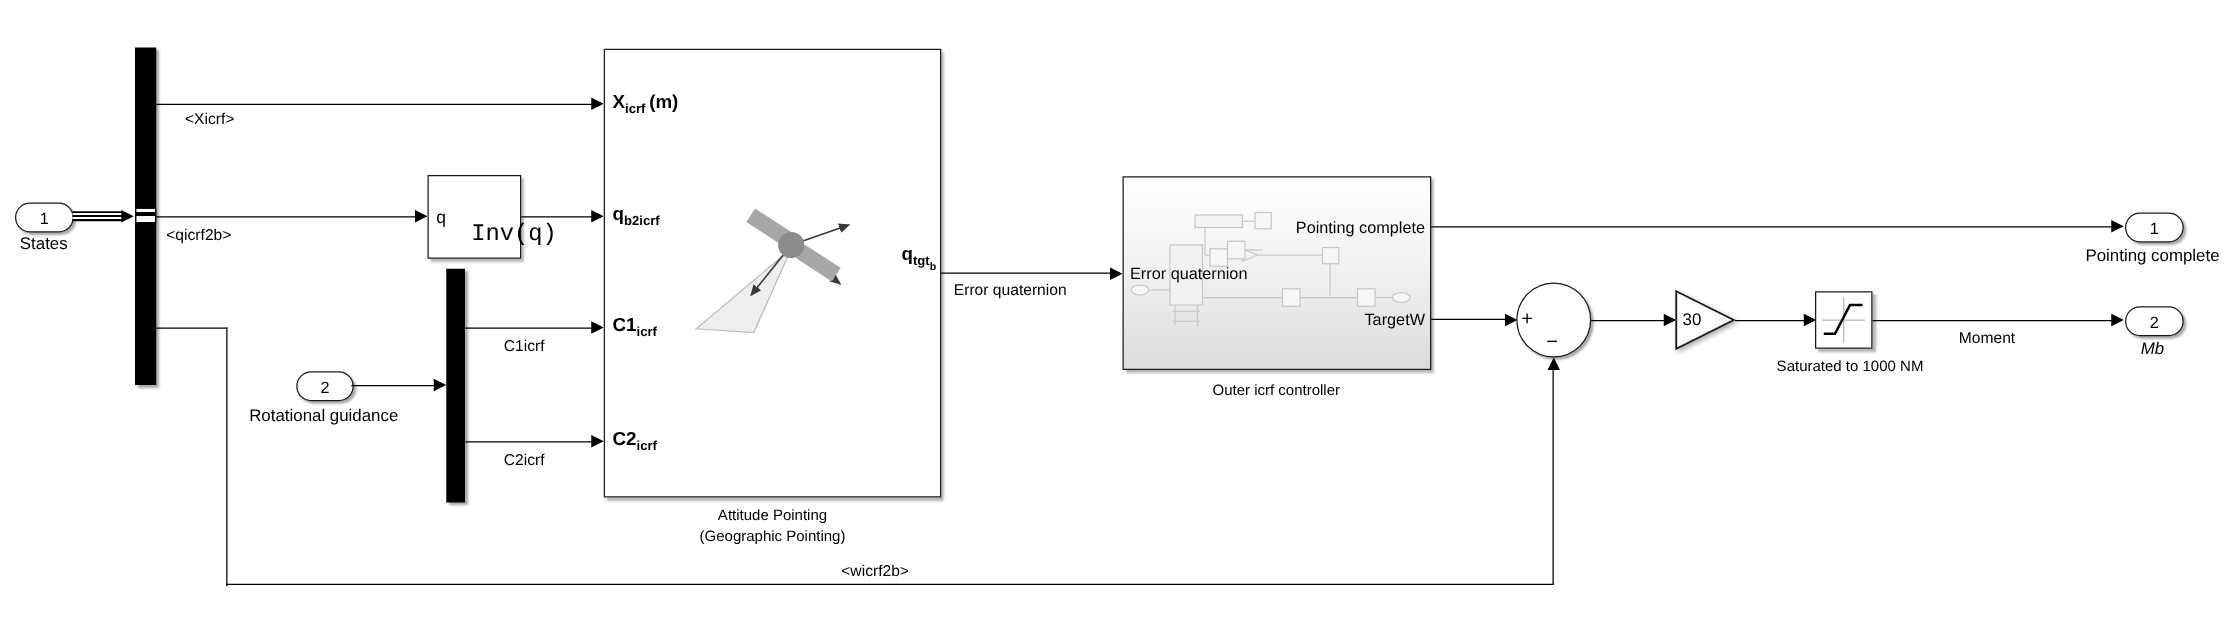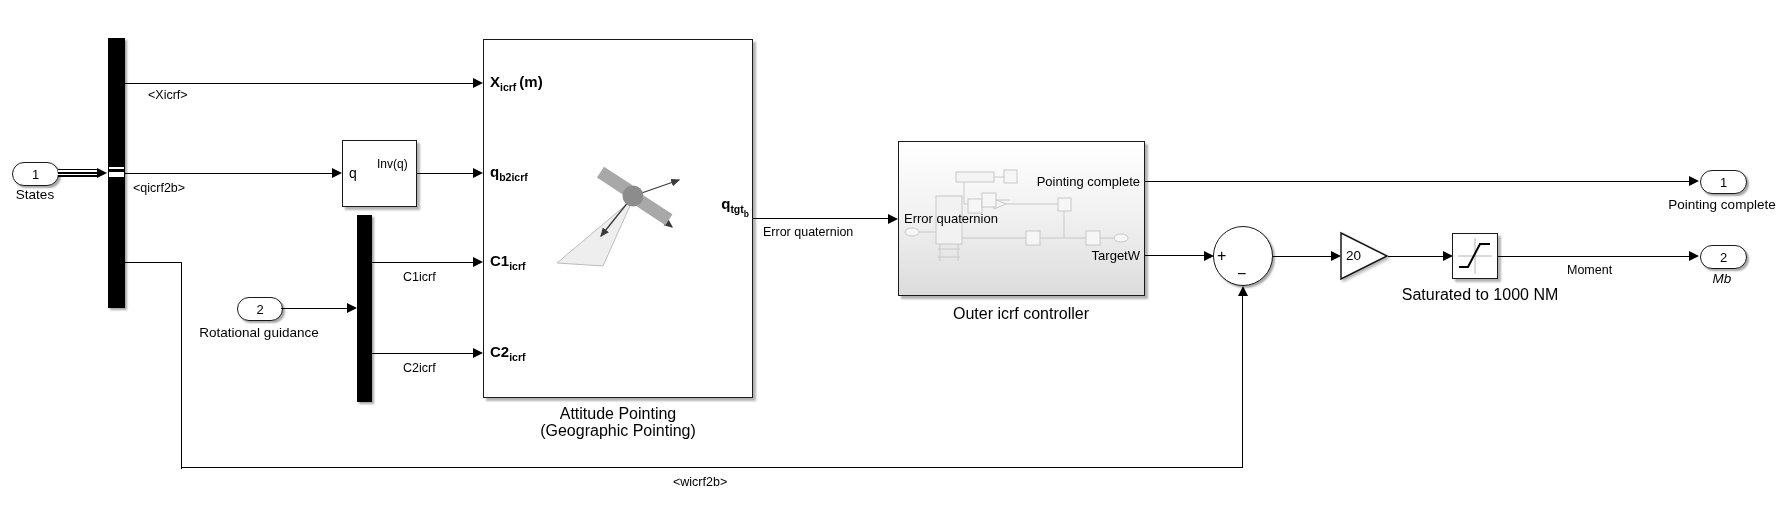--- a/index.html
+++ b/index.html
@@ -16,21 +16,21 @@
             background:repeating-linear-gradient(180deg,#fff 0 2.5px,#000 2.5px 5.5px,#fff 5.5px 8px);
             border:1px solid #000;}
   .busline{position:absolute;background:linear-gradient(180deg,#000 0 1.5px,#fff 1.5px 3.2px,#000 3.2px 4.8px,#fff 4.8px 6.5px,#000 6.5px 8px);height:8px;}
   .ioport{position:absolute;width:45px;height:22px;background:#fff;border:1.4px solid #1a1a1a;
           border-radius:12px;box-shadow:2px 2px 2px rgba(0,0,0,0.35);
           display:flex;align-items:center;justify-content:center;font-size:13px;}
   .block{position:absolute;background:#fff;border:1.5px solid #1a1a1a;
          box-shadow:2.5px 2.5px 2px rgba(0,0,0,0.3);box-sizing:border-box;}
   .gradblock{background:linear-gradient(180deg,#ffffff 0%,#f2f2f2 45%,#dcdcdc 100%);}
   .siglabel{position:absolute;font-size:12.5px;white-space:nowrap;}
-  .center-label{position:absolute;font-size:16px;white-space:nowrap;transform:translateX(-50%);text-align:center;}
+  .center-label{position:absolute;font-size:12px;white-space:nowrap;transform:translateX(-50%);text-align:center;}
   .pl{position:absolute;font-size:15px;white-space:nowrap;font-weight:bold;}
   .pl .sb{font-size:10.5px;vertical-align:-4px;}
   .pl .sbb{font-size:8.5px;vertical-align:-8px;}
   .pl .sfx{margin-left:3px;}
   .inner-pl{position:absolute;font-size:13px;white-space:nowrap;}
   .right-align{transform:translateX(-100%);}
   .sum{position:absolute;width:60px;height:60px;border:1.5px solid #1a1a1a;border-radius:50%;
        background:#fff;box-shadow:2px 2px 2px rgba(0,0,0,0.35);box-sizing:border-box;}
   .sumsign{position:absolute;font-size:16px;line-height:1;}
   svg{position:absolute;overflow:visible;}
@@ -57,25 +57,25 @@
 
   <div class="hline" style="left:125px;top:172.5px;width:209px;"></div>
   <div class="arrow-r" style="left:332px;top:168px;"></div>
   <div class="siglabel" style="left:133px;top:181px;">&lt;qicrf2b&gt;</div>
 
   <div class="hline" style="left:125px;top:261.5px;width:57px;"></div>
   <div class="vline" style="left:181px;top:261.5px;height:207px;"></div>
   <div class="hline" style="left:181px;top:467px;width:1062px;"></div>
   <div class="vline" style="left:1242px;top:295px;height:173px;"></div>
   <div class="arrow-u" style="left:1238px;top:286px;"></div>
-  <div class="siglabel" style="left:673px;top:450px;margin-top:25px;">&lt;wicrf2b&gt;</div>
+  <div class="siglabel" style="left:673px;top:450px;">&lt;wicrf2b&gt;</div>
 
   <div class="block" style="left:342px;top:140px;width:75px;height:67px;"></div>
   <div class="inner-pl" style="left:349px;top:165px;font-size:14px;">q</div>
-  <div class="inner-pl" style="left:377px;top:157px;font-size:12px;">Inv(q)</div>
+  <div class="inner-pl" style="left:377px;top:176px;font-size:19px;font-family:Liberation Mono, monospace;">Inv(q)</div>
   <div class="hline" style="left:417px;top:172.5px;width:57px;"></div>
   <div class="arrow-r" style="left:473px;top:168px;"></div>
 
   <div class="ioport" style="left:237px;top:297px;width:44px;">
     <span>2</span>
   </div>
   <div class="center-label" style="left:259px;top:325px;font-size:13.5px;">Rotational guidance</div>
   <div class="hline" style="left:281px;top:307.5px;width:67px;"></div>
   <div class="arrow-r" style="left:347px;top:303px;"></div>
 
@@ -174,21 +174,21 @@
 
   <div class="sum" style="left:1213px;top:226px;"></div>
   <div class="sumsign" style="left:1217px;top:248px;">+</div>
   <div class="sumsign" style="left:1237px;top:266px;">−</div>
   <div class="hline" style="left:1273px;top:255.5px;width:60px;"></div>
   <div class="arrow-r" style="left:1331px;top:251px;"></div>
 
   <svg style="left:1340px;top:232px;filter:drop-shadow(2px 2px 1.5px rgba(0,0,0,0.3));" width="50" height="48" viewBox="0 0 50 48">
     <polygon points="1,1 47,24 1,47" fill="#ffffff" stroke="#1a1a1a" stroke-width="1.5"></polygon>
   </svg>
-  <div class="inner-pl" style="left:1346px;top:248px;font-size:13.5px;">20</div>
+  <div class="inner-pl" style="left:1346px;top:248px;font-size:13.5px;">30</div>
   <div class="hline" style="left:1388px;top:255.5px;width:58px;"></div>
   <div class="arrow-r" style="left:1443px;top:251px;"></div>
 
   <div class="block" style="left:1452px;top:233px;width:46px;height:46px;"></div>
   <svg style="left:1452px;top:233px;" width="46" height="46" viewBox="0 0 46 46">
     <line x1="6" y1="23" x2="40" y2="23" stroke="#b4b4b4" stroke-width="1"></line>
     <line x1="23" y1="5" x2="23" y2="41" stroke="#b4b4b4" stroke-width="1"></line>
     <polyline points="7,34 16,34 28,11 38,11" fill="none" stroke="#000" stroke-width="2"></polyline>
   </svg>
   <div class="center-label" style="left:1480px;top:286px;">Saturated to 1000 NM</div>

